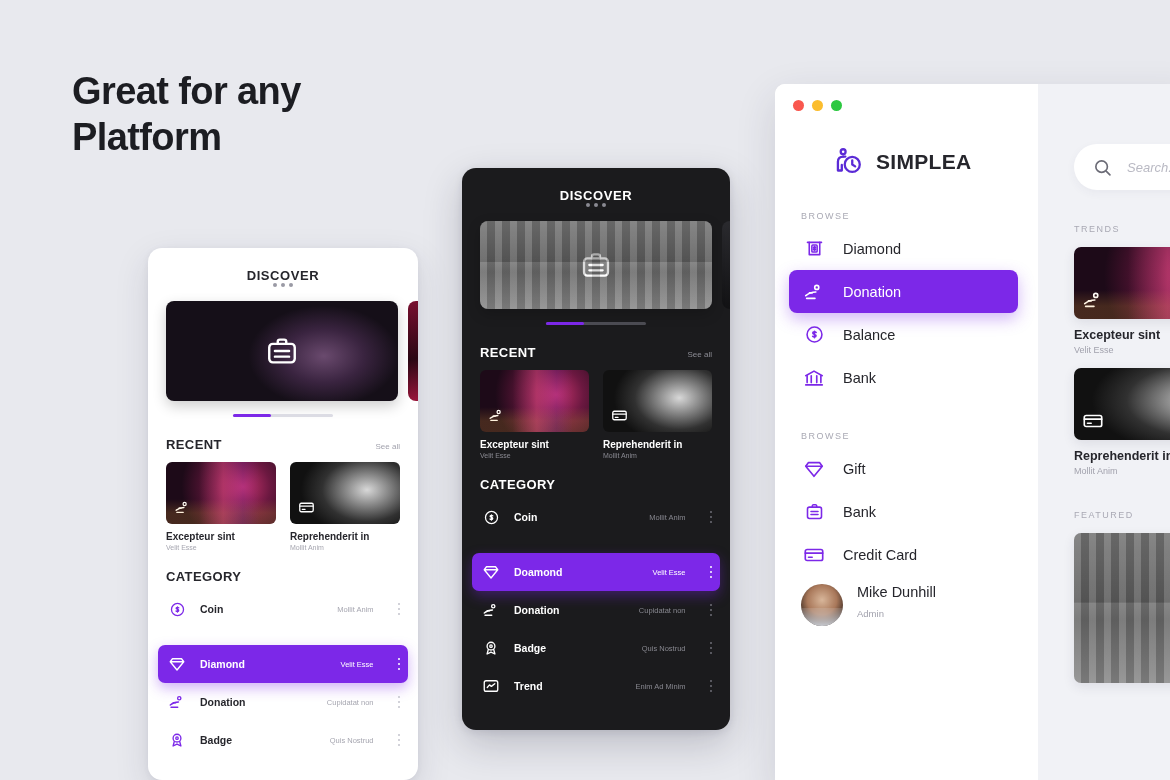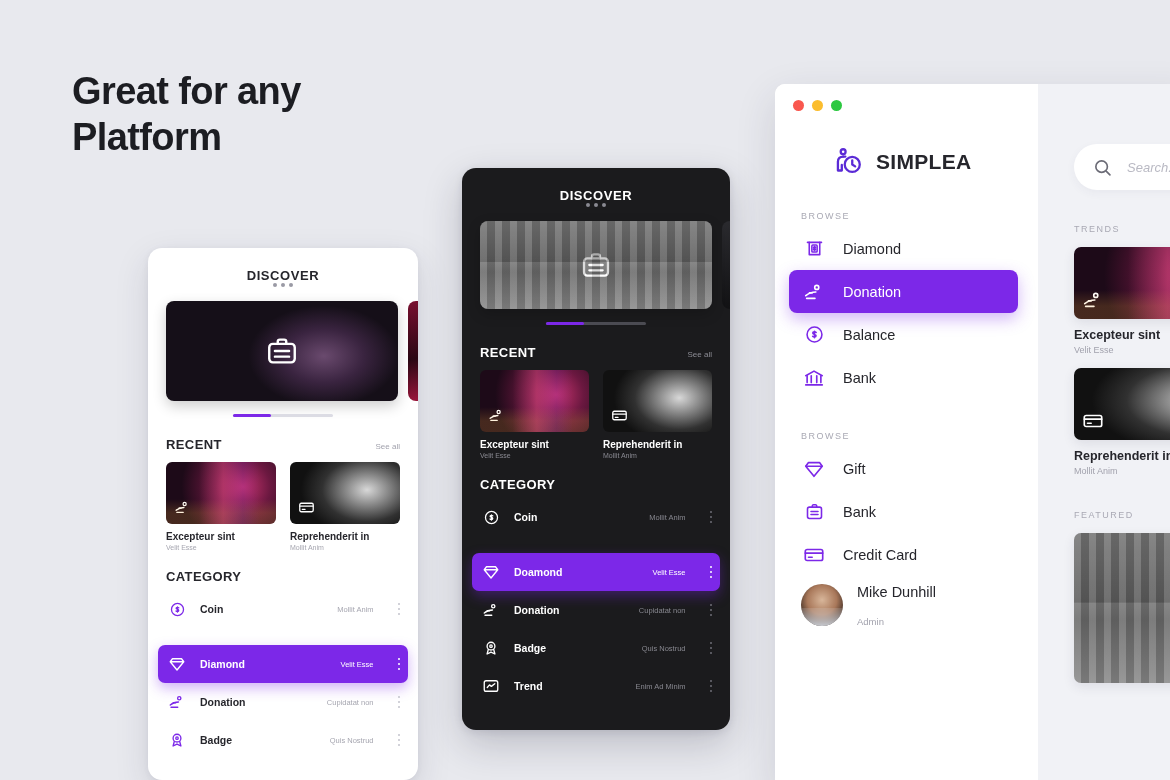--- a/index.html
+++ b/index.html
@@ -228,21 +228,21 @@
     background:
       radial-gradient(circle at 50% 38%, #d8b69a 0%, #a9785a 44%, #3a2a22 75%),
       #6b5a50;
     position: relative;
   }
   .avatar:after {
     content:""; position:absolute; left:0; right:0; bottom:0; height:42%;
     background: linear-gradient(180deg, rgba(230,235,240,.15), rgba(225,230,238,.85));
   }
   .user-name { font-size: 14.5px; color: #26262c; }
-  .user-role { font-size: 9.5px; color: #a2a2ad; margin-top: 16px; }
+  .user-role { font-size: 9.5px; color: #a2a2ad; margin-top: 8px; }
 
   
   .dk-content {
     flex: 1 1 auto; background: #f1f2f6; padding: 0 0 0 0; position: relative;
   }
   .search-pill {
     margin: 60px 0 0 36px; height: 46px; width: 260px;
     background: #ffffff; border-radius: 23px;
     display: flex; align-items: center; gap: 14px; padding: 0 18px;
     box-shadow: 0 3px 10px rgba(60,60,90,.05);

